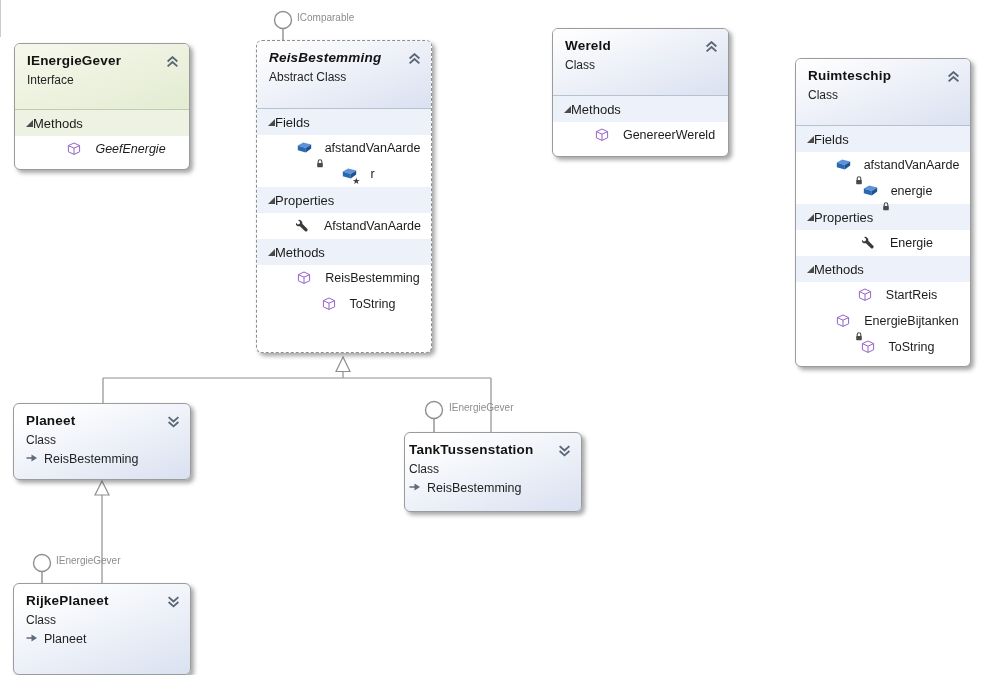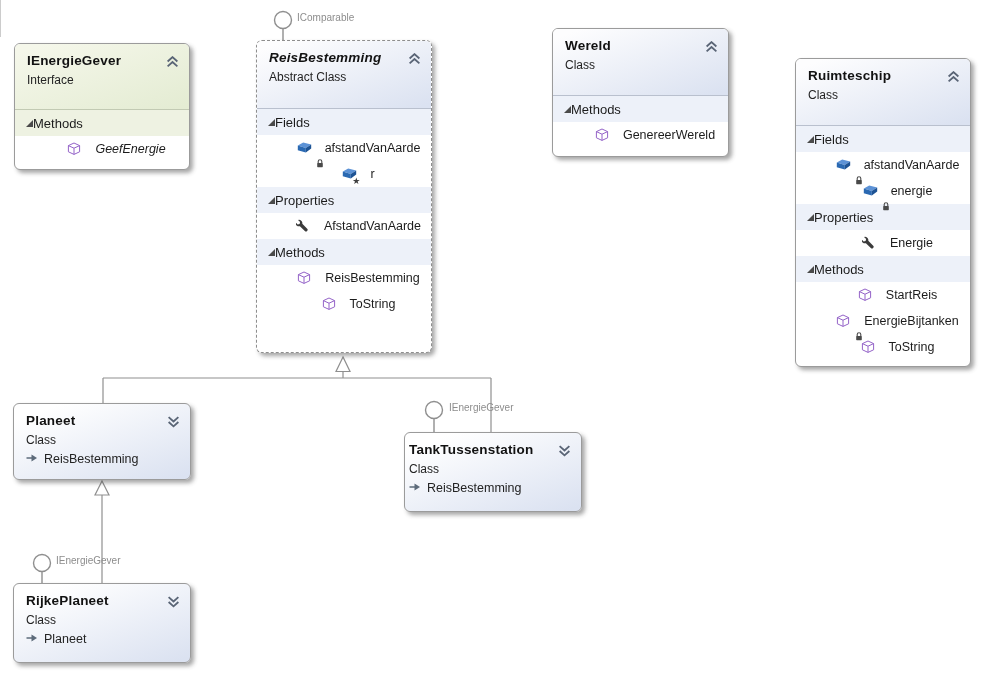--- a/index.html
+++ b/index.html
@@ -352,21 +352,21 @@
     <span>ReisBestemming</span>
   </div>
   <span class="chev">
     <svg width="13" height="12" viewBox="0 0 12 11" fill="none" stroke="#5a6576" stroke-width="1.7">
       <polyline points="1.5,1 6,5 10.5,1"></polyline>
         <polyline points="1.5,5.5 6,9.5 10.5,5.5"></polyline>
       </svg>
   </span>
 </div>
 
-<div class="node collapsed" style="left:13px;top:583px;width:178px;height:80px;padding:9px 12px;">
+<div class="node collapsed" style="left:13px;top:583px;width:178px;height:92px;padding:9px 12px;">
   <div class="title">RijkePlaneet</div>
   <div class="kind">Class</div>
   <div class="baserow">
     <span>
       <svg width="12" height="10" viewBox="0 0 12 10">
         <line x1="0.5" y1="5" x2="6" y2="5" stroke="#5d6b7a" stroke-width="1.6"></line>
         <polygon points="5.5,1.6 11,5 5.5,8.4" fill="#5d6b7a"></polygon>
         </svg>
     </span>
     <span>Planeet</span>

